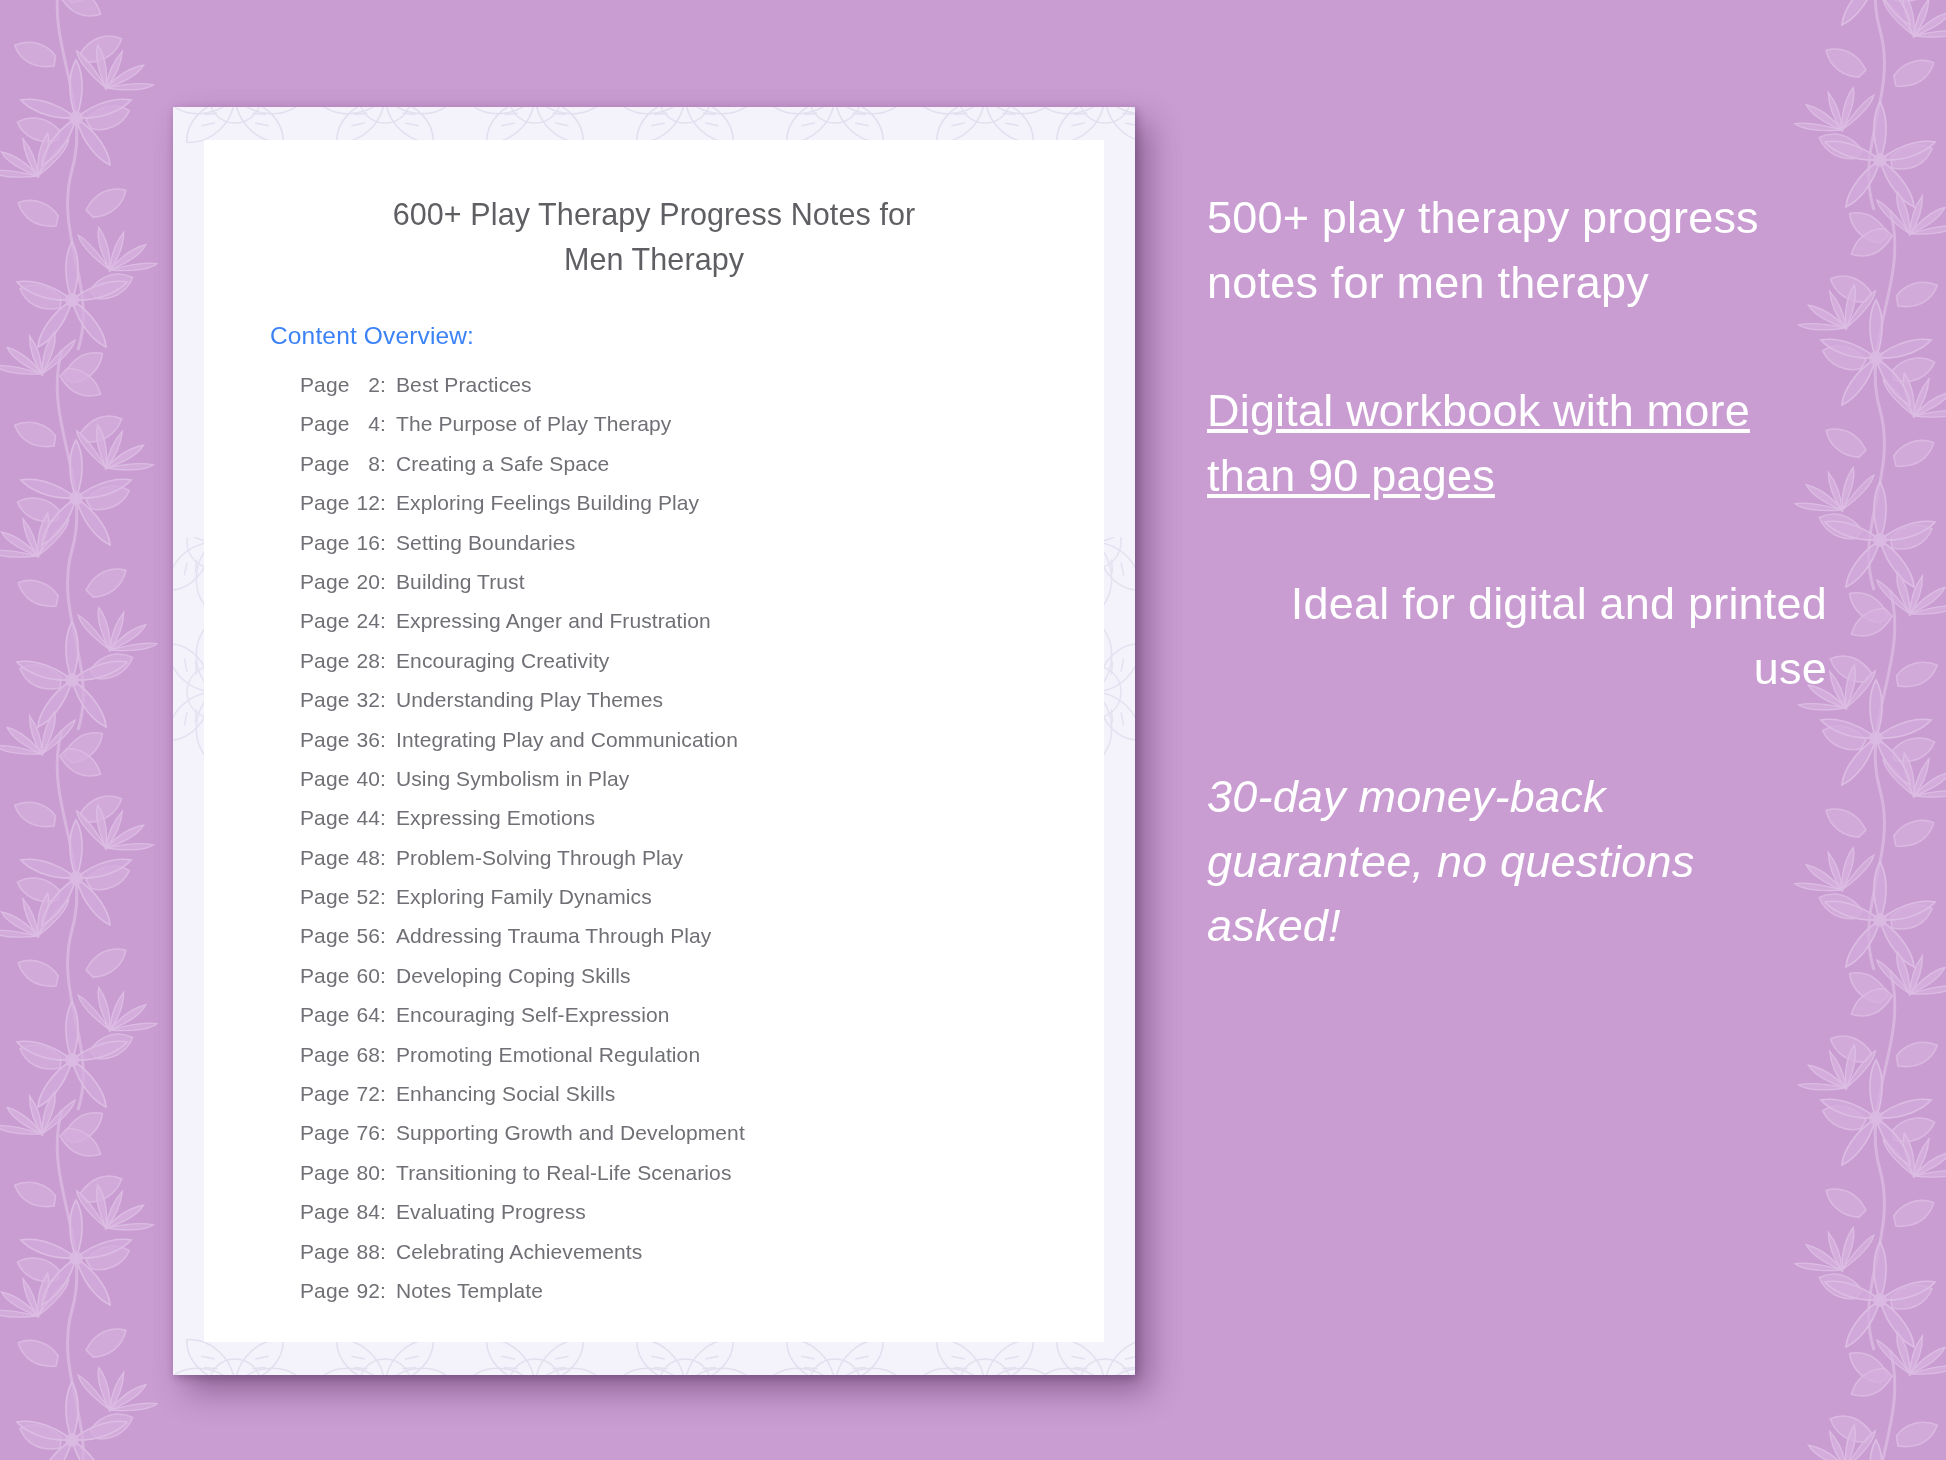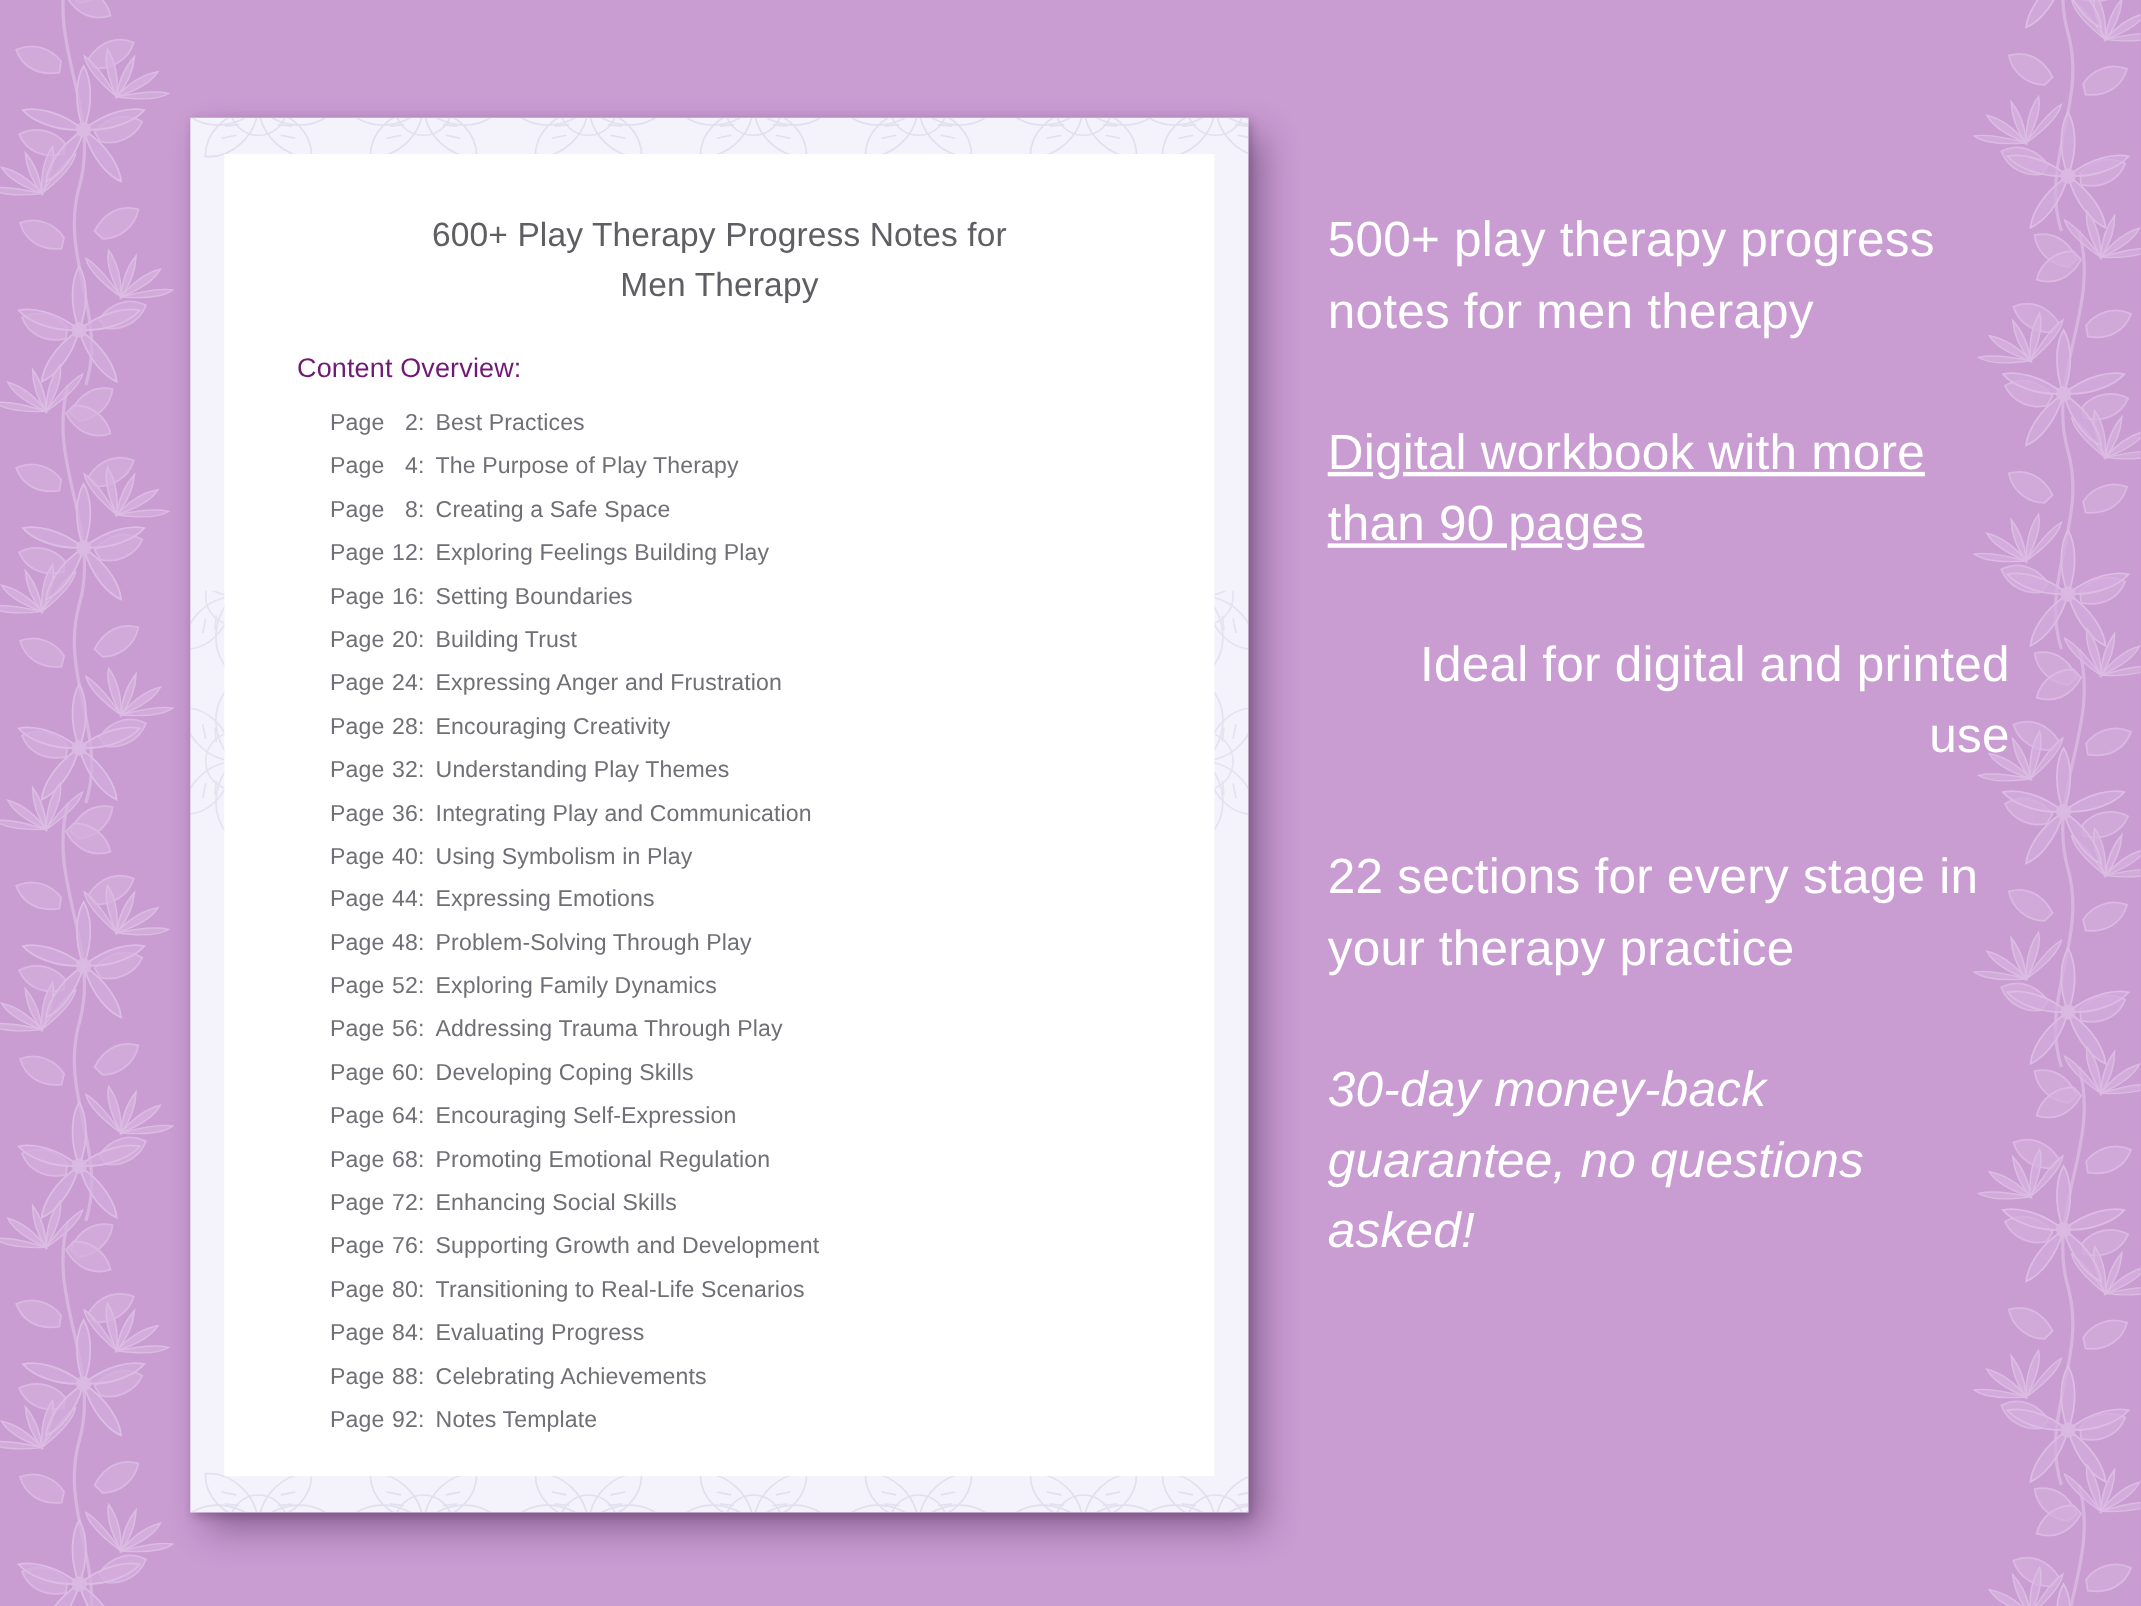--- a/index.html
+++ b/index.html
@@ -90,21 +90,21 @@
     font-weight: 400;
     letter-spacing: 0.1px;
     white-space: pre-line;
   }
 
   #content-overview-label {
     position: absolute;
     left: 66px;
     top: 182px;
     font-size: 24.5px;
-    color: #701a75;
+    color: #3b82f6;
     font-weight: 400;
     letter-spacing: 0.15px;
   }
 
   #toc-list {
     position: absolute;
     left: 96px;
     top: 233px;
     width: 760px;
   }
@@ -432,15 +432,14 @@
         </div>
       </div>
 
   </div>
 </div>
 
 <div id="marketing-column">
     <p class="marketing-line" style="color: rgb(255, 255, 255);">500+ play therapy progress notes for men therapy</p>
     <p class="marketing-line" style="color: rgb(255, 255, 255); text-decoration: underline;">Digital workbook with more than 90 pages</p>
     <p class="marketing-line" style="color: rgb(255, 255, 255); text-align: right;">Ideal for digital and printed use</p>
-    <p class="marketing-line" style="color: rgb(255, 255, 255);">22 sections for every stage in your therapy practice</p>
     <p class="marketing-line" style="color: rgb(255, 255, 255); font-style: italic;">30-day money-back guarantee, no questions asked!</p>
   </div>
 
 </body></html>

